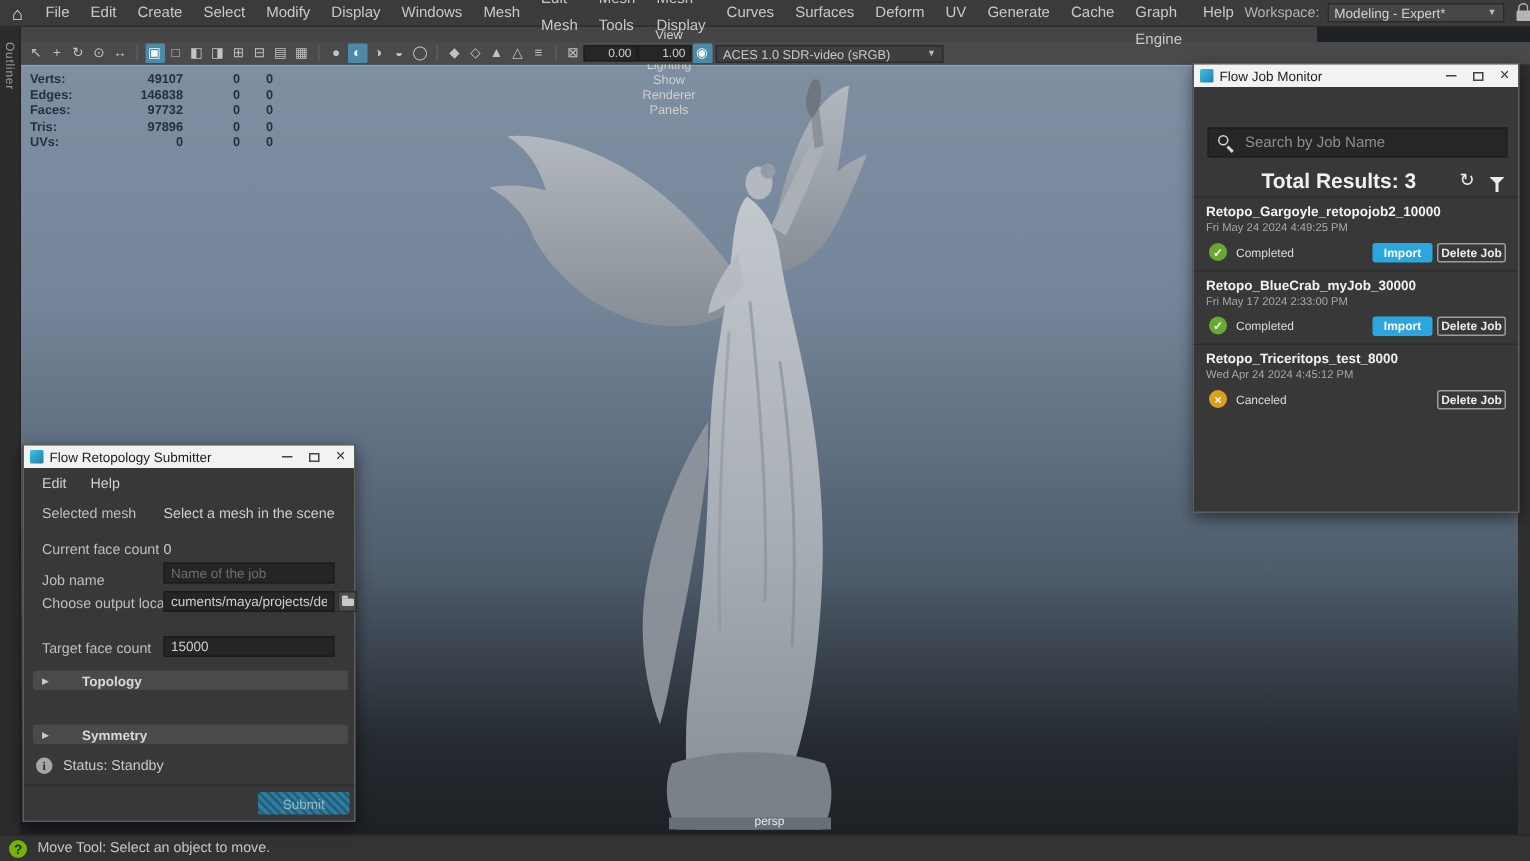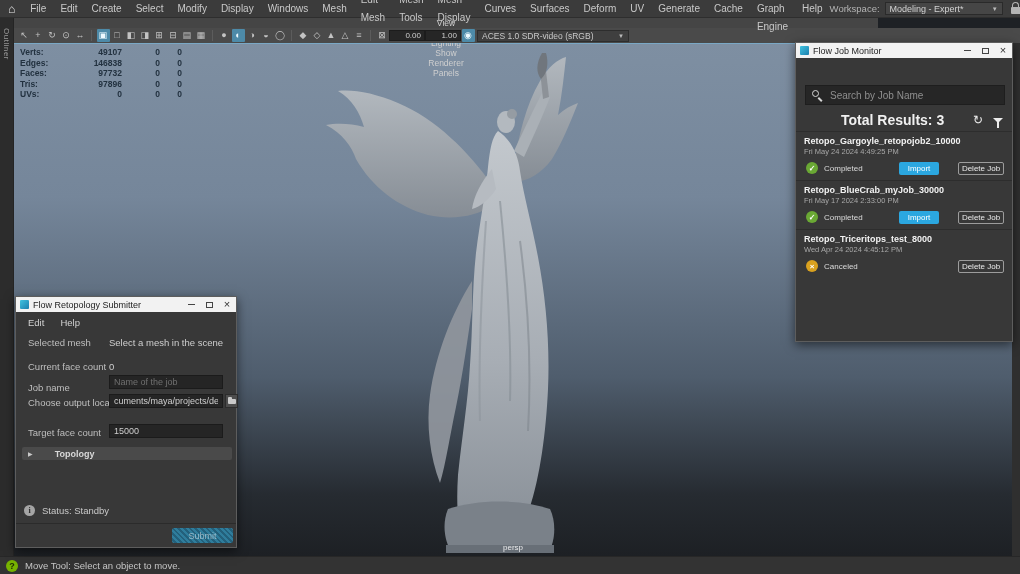--- a/index.html
+++ b/index.html
@@ -104,21 +104,21 @@
   .card { padding:4px 8px 5px 8px; border-bottom:1px solid #2d2d2d;}
   .card:last-child { border-bottom:none;}
   .job-name { font-size:9px; font-weight:bold; color:#f2f2f2; white-space:nowrap;}
   .job-date { font-size:7.5px; color:#a8a8a8; margin-top:1px;}
   .job-row { display:flex; align-items:center; margin-top:5px; height:14px;}
   .sicon { width:12px; height:12px; border-radius:50%; display:flex; align-items:center;
     justify-content:center; color:#fff; font-size:8px; font-weight:bold; margin-left:2px;}
   .sicon.ok { background:#6aa834;}
   .sicon.bad { background:#d9a11f;}
   .job-status { font-size:8px; color:#dcdcdc; margin-left:6px;}
-  .job-btns { margin-left:auto; display:flex; gap:19px;}
+  .job-btns { margin-left:auto; display:flex; gap:3px;font-weight:bold;}
   .btn-import { width:40px; height:13px; background:#2ba7e0; border-radius:2px; color:#fff;
     font-size:8px; display:flex; align-items:center; justify-content:center;}
   .btn-delete { width:46px; height:13px; background:transparent; border:1px solid #9c9c9c;
     border-radius:2px; color:#eaeaea; font-size:8px; display:flex; align-items:center; justify-content:center;}
 
   
   #submitter { position:absolute; left:15px; top:296px; width:222px; height:252px;}
   .sub-menu { position:absolute; left:12px; top:20px; display:flex; gap:16px;
     font-size:9.5px; color:#d2d2d2;}
   .frm-label { position:absolute; left:12px; font-size:9.5px; color:#bfbfbf;}
@@ -418,20 +418,24 @@
       <span class="folder"></span>
     </span>
 
   <span class="frm-label" style="top:130px">Target face count</span>
   <input class="inp" style="top: 127px;" value="15000">
 
   <div class="section" style="top:150px">
     <span class="sec-arrow">▶</span>
     <span class="sec-label">Topology</span>
   </div>
+  <div class="section" style="top:186px">
+    <span class="sec-arrow">▶</span>
+    <span class="sec-label">Symmetry</span>
+  </div>
 
   <div class="status-row">
     <span class="info-i">i</span>
     <span class="status-txt">Status: Standby</span>
   </div>
   <div class="sub-divider"></div>
   <div class="btn-submit">Submit</div>
 </div>
 
 <div class="abs" id="bottombar">

